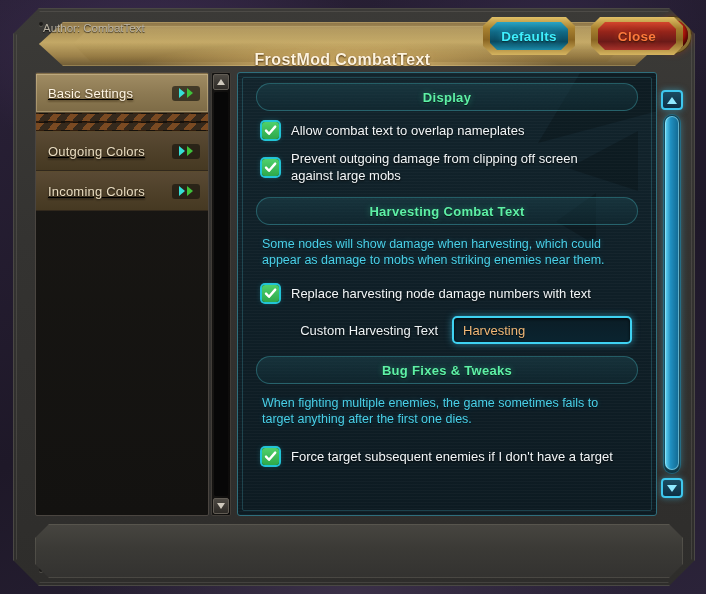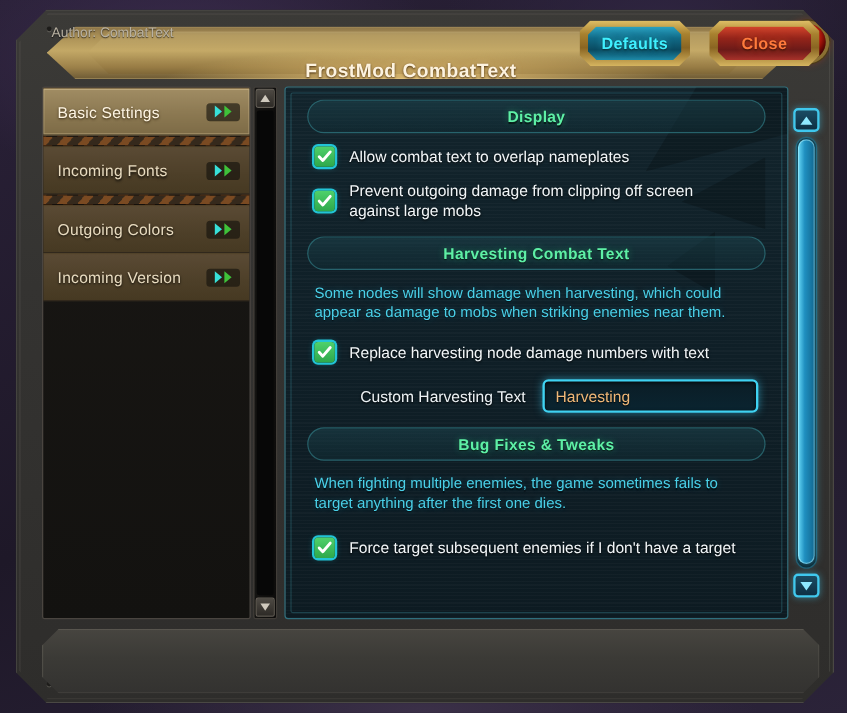--- a/index.html
+++ b/index.html
@@ -136,20 +136,21 @@
   .side-item {
     position: relative;
     height: 40px;
     display: flex;
     align-items: center;
     padding: 0 8px 0 12px;
     background: linear-gradient(180deg, #5a4a34 0%, #4e4029 55%, #463922 100%);
     border-top: 1px solid rgba(150,125,85,.28);
     border-bottom: 1px solid rgba(0,0,0,.45);
     cursor: pointer;
+    text-decoration: underline;
   }
   .side-item.active {
     background: linear-gradient(180deg, #a08c63 0%, #8d7a53 50%, #7d6b46 100%);
     box-shadow: inset 0 0 0 1px rgba(255,235,190,.30);
   }
   .side-label {
     flex: 1;
     font-size: 13px;
     color: #e9dcc0;
     letter-spacing: .2px;
@@ -461,37 +462,30 @@
 
   <div class="sidebar">
     <div class="side-item active">
       <span class="side-label">Basic Settings</span>
       <span class="chev">
         <i class="tri a"></i>
           <i class="tri b"></i>
       </span>
     </div>
     <div class="side-divider"></div>
-    <div class="side-item">
-      <span class="side-label">Incoming Fonts</span>
-      <span class="chev">
-        <i class="tri a"></i>
-          <i class="tri b"></i>
-      </span>
-    </div>
     <div class="side-divider"></div>
     <div class="side-item">
       <span class="side-label">Outgoing Colors</span>
       <span class="chev">
         <i class="tri a"></i>
           <i class="tri b"></i>
       </span>
     </div>
     <div class="side-item">
-      <span class="side-label">Incoming Version</span>
+      <span class="side-label">Incoming Colors</span>
       <span class="chev">
         <i class="tri a"></i>
           <i class="tri b"></i>
       </span>
     </div>
   </div>
 
   <div class="side-scroll">
     <div class="sb-arrow up">
         <i></i>

